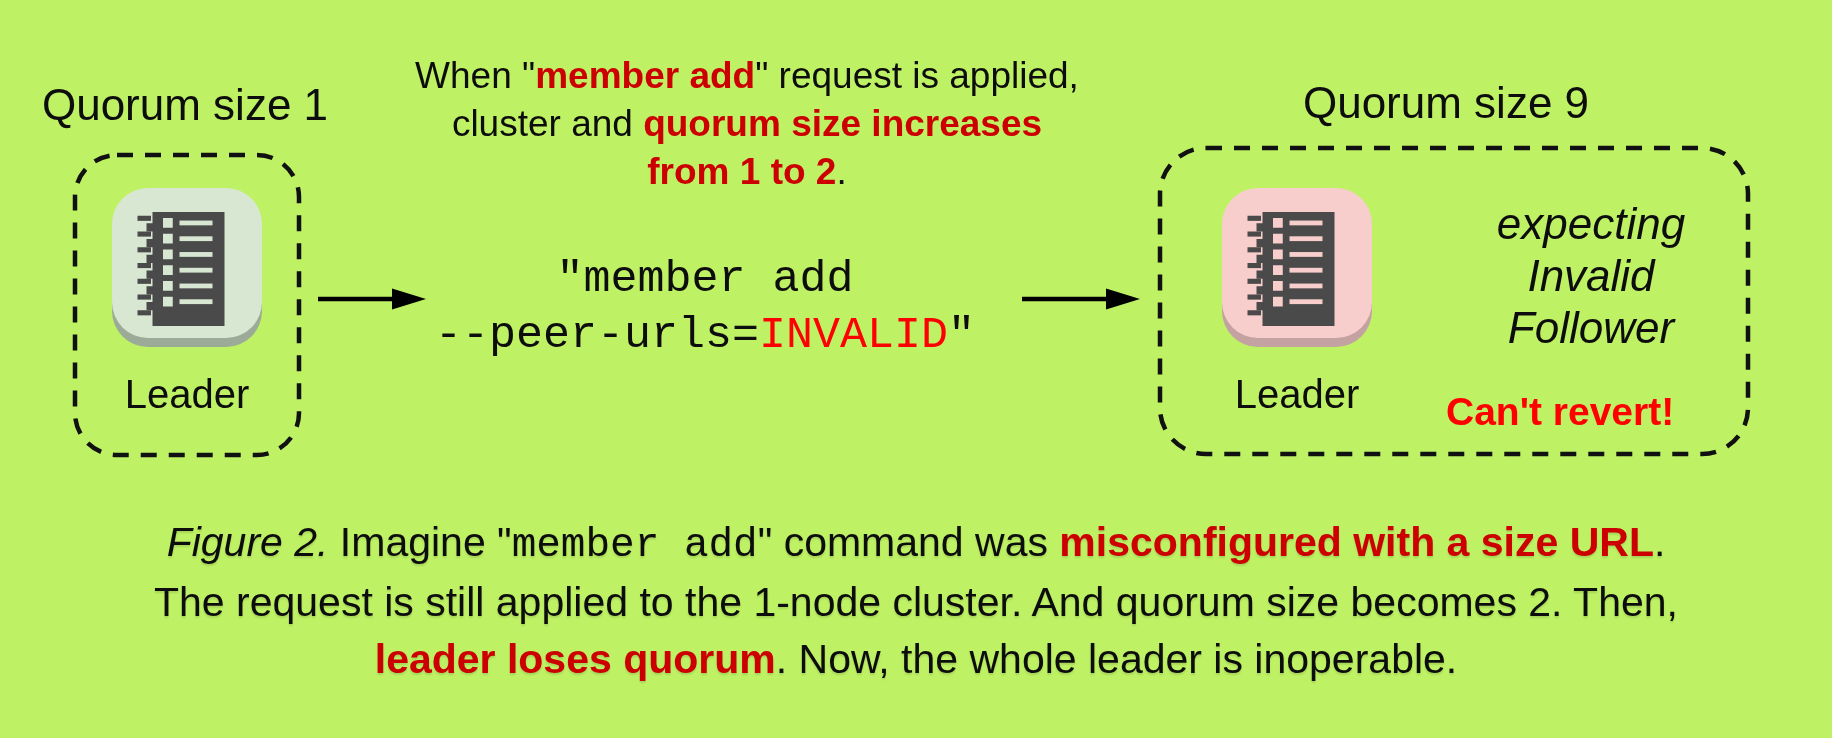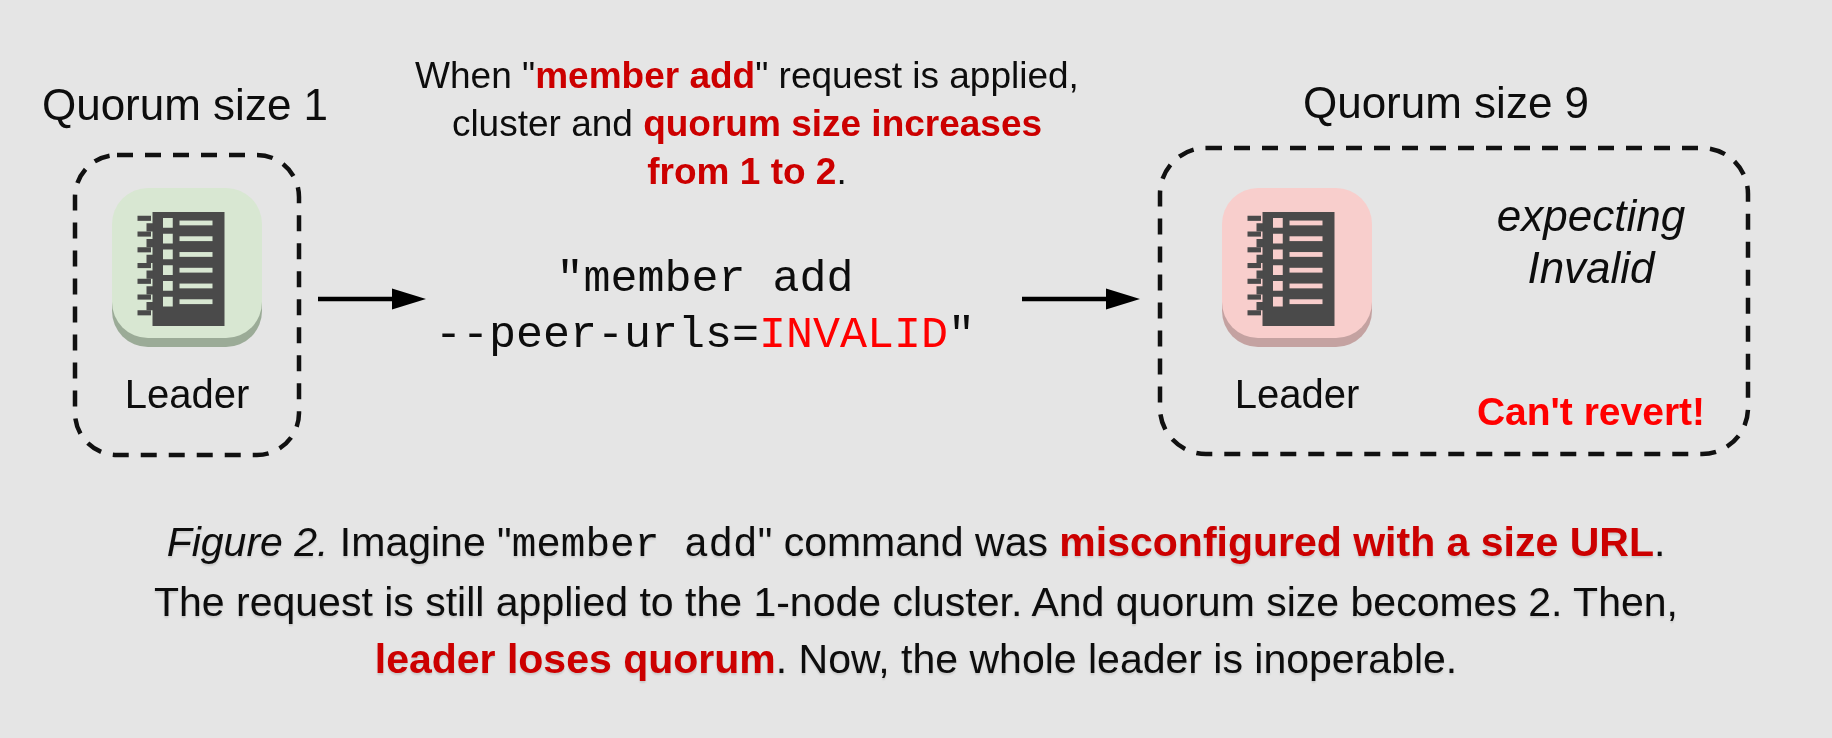--- a/index.html
+++ b/index.html
@@ -1,20 +1,20 @@
 <!DOCTYPE html>
 <html><head>
 <meta charset="utf-8">
 <style>
   html, body { margin: 0; padding: 0; background: #ffffff; }
   .canvas {
     position: relative;
     width: 1832px;
     height: 738px;
-    background: #e5e5e5;
+    background: #bef264;
     font-family: "Liberation Sans", sans-serif;
     color: #0d0d0d;
     overflow: hidden;
   }
 
   
   .quorum-title {
     position: absolute;
     font-size: 44px;
     text-align: center;
@@ -65,33 +65,33 @@
     font-family: "Liberation Mono", monospace;
     font-size: 45px;
     line-height: 56px;
     text-align: center;
     white-space: nowrap;
   }
 
   
   .side-note {
     position: absolute;
-    left: 1446px; top: 190px; width: 290px;
+    left: 1446px; top: 198px; width: 290px;
     font-size: 44px;
     font-style: italic;
     line-height: 52px;
     text-align: center;
   }
   .side-note .line { display: block; }
   .warning-note {
     position: absolute;
     left: 1446px; top: 390px; width: 290px;
     font-size: 39px;
     font-weight: bold;
-    text-align: center;
+    text-align: left;
     white-space: nowrap;
   }
 
   
   .caption {
     position: absolute;
     left: 40px; top: 514px; width: 1752px;
     font-size: 41px;
     line-height: 57px;
     text-align: center;
@@ -215,20 +215,21 @@
     </div>
 
   <div class="command">
       <div class="rich-line"><span class="seg-mono">"member add</span></div>
       <div class="rich-line"><span class="seg-mono">--peer-urls=</span><span class="seg-mono-red">INVALID</span><span class="seg-mono">"</span></div>
     </div>
 
   <div class="side-note">
     <span class="line">expecting</span>
     <span class="line">Invalid</span>
+    <span class="line">Follower</span>
   </div>
   <div class="warning-note seg-red-bright-bold">Can't revert!</div>
 
   <div class="caption">
       <div class="rich-line"><span class="seg-italic">Figure 2.</span><span class="seg-plain"> Imagine "</span><span class="seg-mono">member add</span><span class="seg-plain">" command was </span><span class="seg-red-bold">misconfigured with a size URL</span><span class="seg-plain">.</span></div>
       <div class="rich-line"><span class="seg-plain">The request is still applied to the 1-node cluster. And quorum size becomes 2. Then,</span></div>
       <div class="rich-line"><span class="seg-red-bold">leader loses quorum</span><span class="seg-plain">. Now, the whole leader is inoperable.</span></div>
     </div>
 
 </div>

